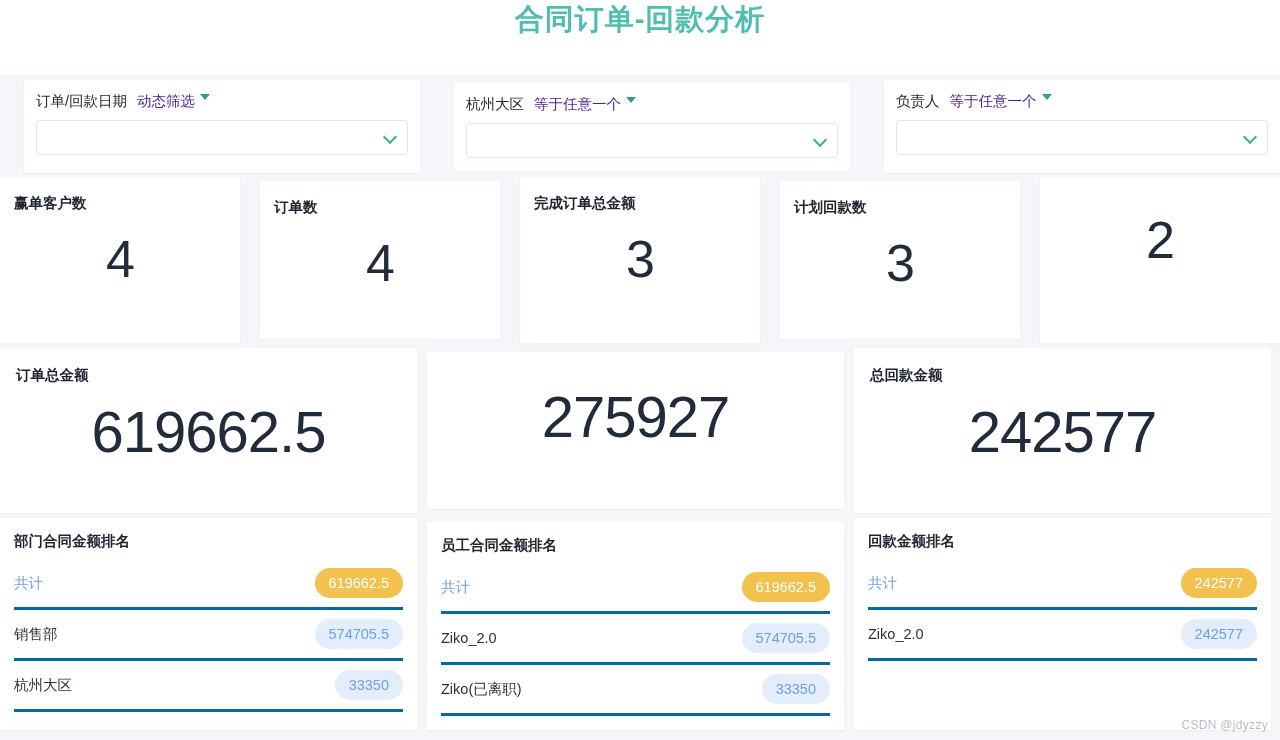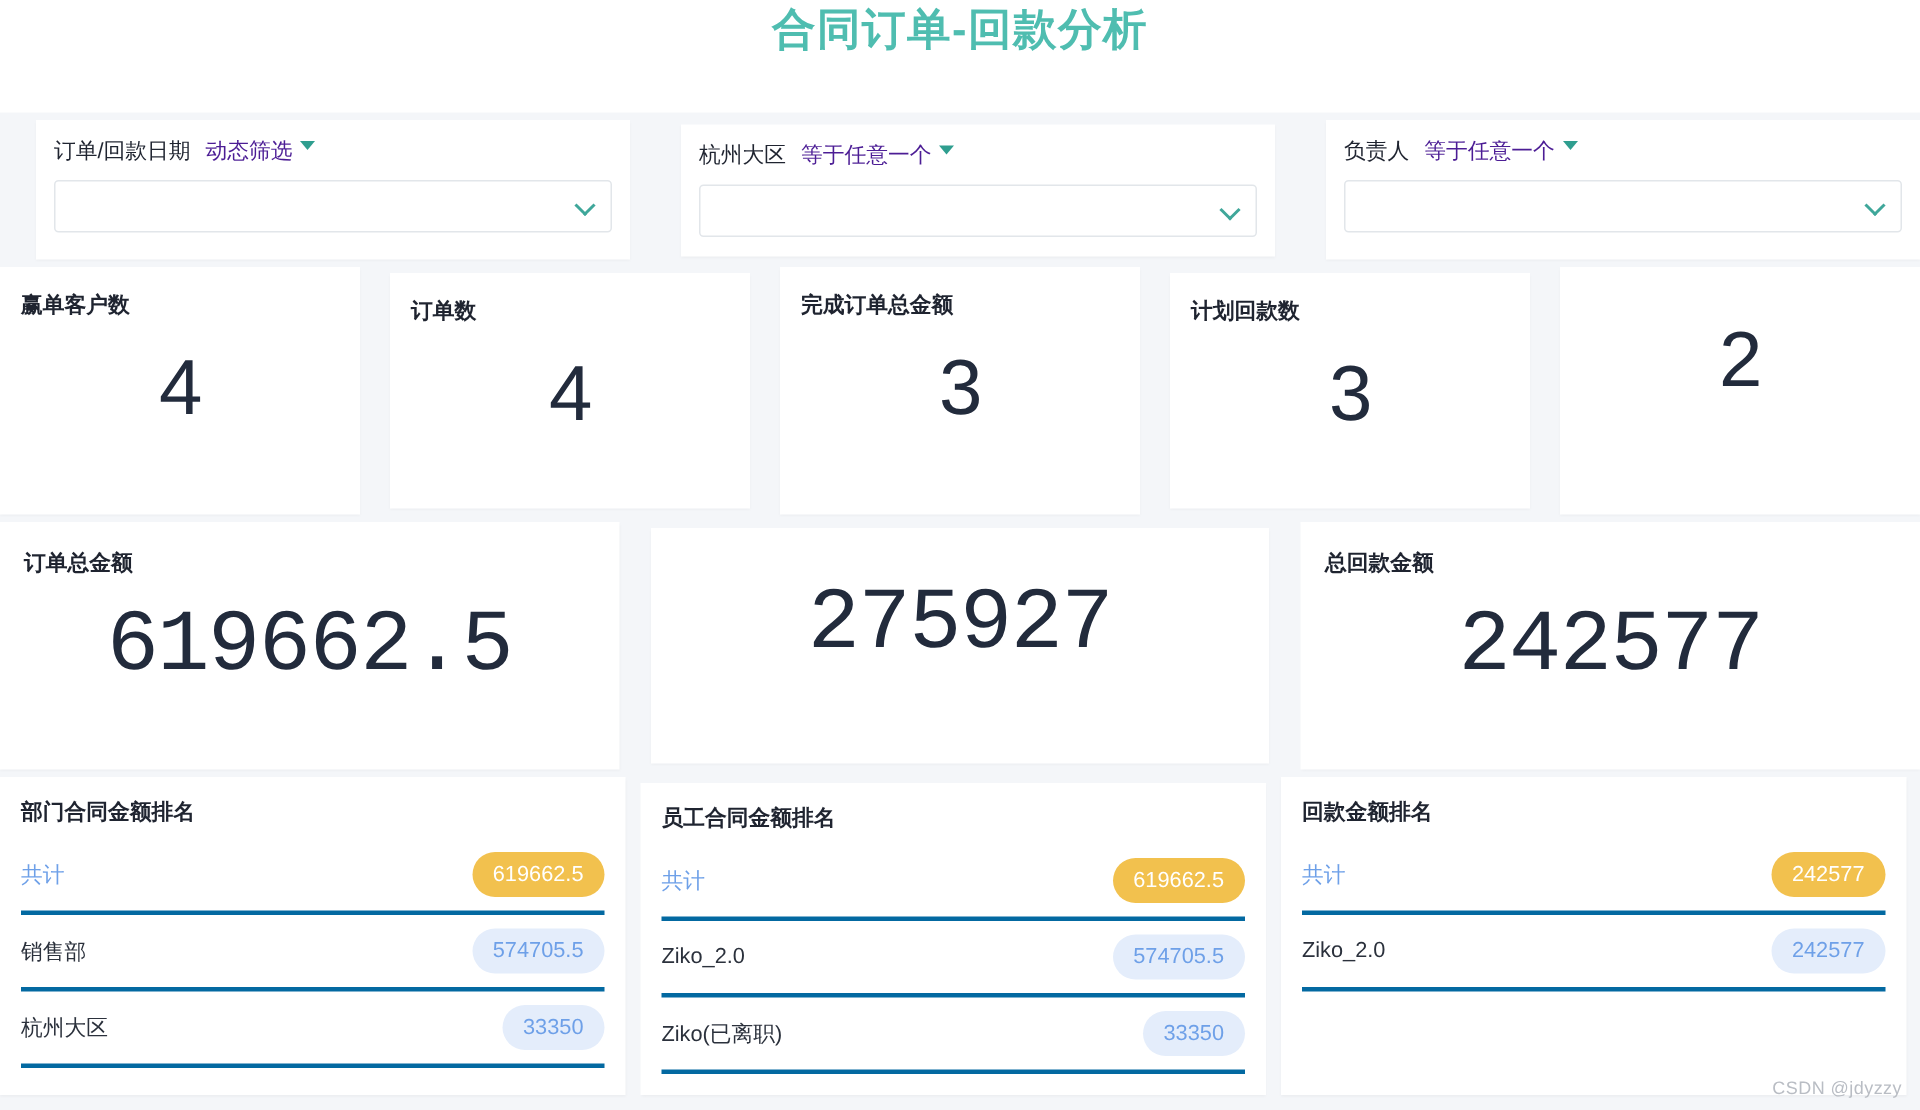--- a/index.html
+++ b/index.html
@@ -132,23 +132,22 @@
     font-weight: normal;
     text-align: center;
     margin-top: 20px;
     line-height: 1;
     letter-spacing: -1px;
   }
 
   
   .amt-row {
     display: flex;
-    gap: 21px;
+    gap: 10px;
     margin-top: 5px;
-    font-family: Liberation Mono, monospace;
   }
   .amt-card {
     background: #ffffff;
     width: 417px;
     box-sizing: border-box;
     padding: 18px 16px 0 16px;
     box-shadow: 0 1px 2px rgba(0,0,0,0.04);
   }
   .amt-card.tall { height: 165px; }
   .amt-card.short { height: 157px; margin-top: 4px; }

